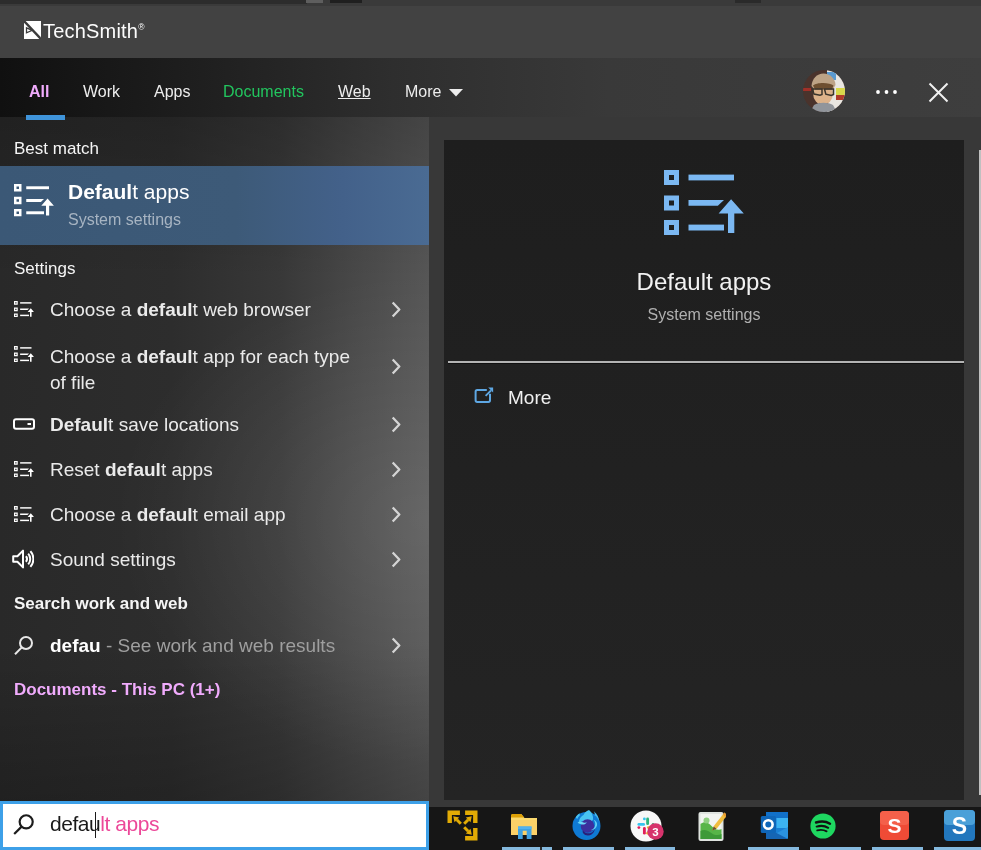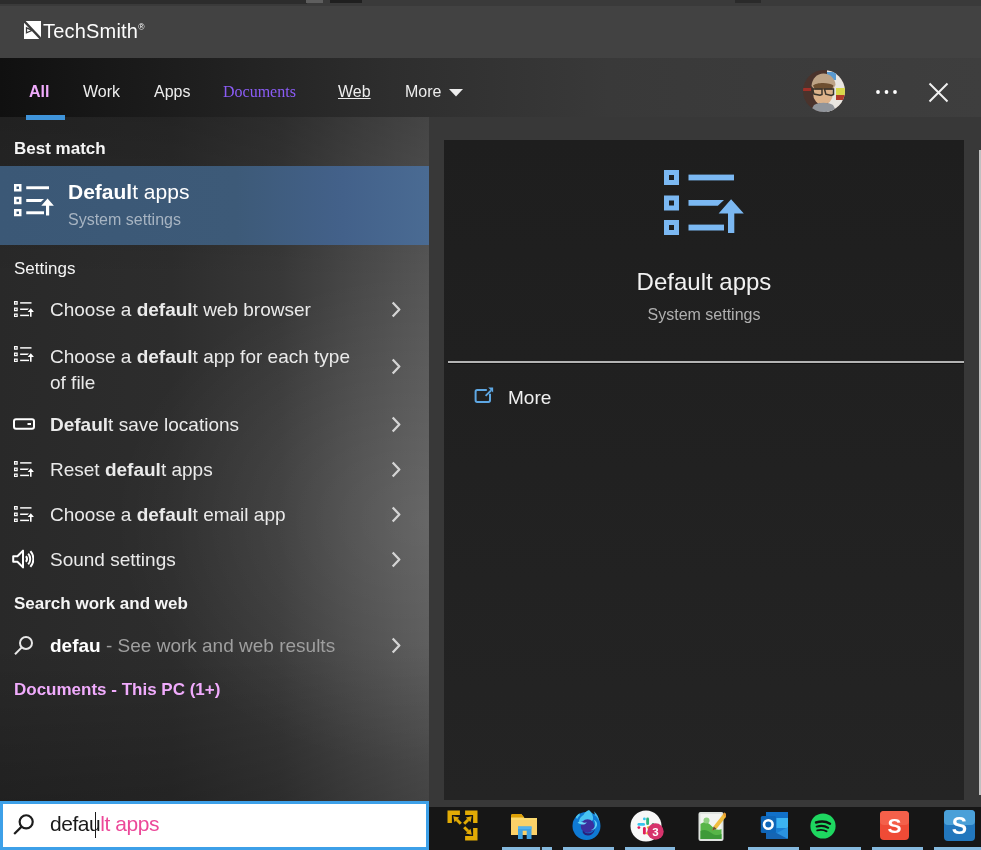--- a/index.html
+++ b/index.html
@@ -49,21 +49,21 @@
   <rect width="17" height="18" fill="#fff"></rect>
   <path d="M0 0 17 18" stroke="#3c3c3c" stroke-width="2.4"></path>
   <path d="M2.5 6.8 8.3 9.3 2.5 11.8z" fill="#fff" stroke="#3c3c3c" stroke-width="1.3"></path>
 </svg>
 <div class="abs" style="left:43px;top:20px;font-size:20px;color:#fdfdfd;letter-spacing:0.2px;">TechSmith<span style="font-size:8.5px;vertical-align:8px;">®</span></div>
 
 <div class="abs" style="left:0;top:58px;width:981px;height:59px;background:linear-gradient(90deg,#101010,#1d1d1d 18%,#2e2e2e 40%,#393939 62%,#3e3e3e 100%);"></div>
 <div class="abs" style="left:29px;top:83px;font-size:16px;font-weight:bold;color:#f0abfc;">All</div>
 <div class="abs" style="left:83px;top:83px;font-size:16px;color:#ededed;text-align:right;">Work</div>
 <div class="abs" style="left:154px;top:83px;font-size:16px;color:#ededed;">Apps</div>
-<div class="abs" style="left:223px;top:83px;font-size:16px;color:#8b5cf6;font-family:Liberation Serif, serif;">Documents</div>
+<div class="abs" style="left:223px;top:83px;font-size:16px;color:#22c55e;">Documents</div>
 <div class="abs" style="left:338px;top:83px;font-size:16px;color:#ededed;text-decoration:underline;">Web</div>
 <div class="abs" style="left:405px;top:83px;font-size:16px;color:#ededed;">More</div>
 <svg class="abs" style="left:448px;top:88px;" width="16" height="9" viewBox="0 0 16 9">
     <path d="M1 1h14L8 8.6z" fill="#ededed"></path>
   </svg>
 <div class="abs" style="left:26px;top:114.5px;width:39px;height:5.5px;background:#3f94da;z-index:9;"></div>
 
 <svg class="abs" style="left:803px;top:70px;" width="42" height="42" viewBox="0 0 42 42">
   <defs>
       <clipPath id="avc">
@@ -97,21 +97,21 @@
   <path d="M1.5 1.5 19.5 19.5M19.5 1.5 1.5 19.5" stroke="#f0f0f0" stroke-width="2"></path>
 </svg>
 
 <div class="abs" id="leftpanel" style="left:0;top:117px;width:429px;height:733px;
   background:
     radial-gradient(ellipse 420px 330px at 100% 55%, rgba(255,255,255,0.10), rgba(255,255,255,0) 75%),
     linear-gradient(180deg, rgba(0,0,0,0.20) 0%, rgba(0,0,0,0) 22%, rgba(0,0,0,0) 72%, rgba(0,0,0,0.28) 100%),
     linear-gradient(90deg,#292929 0%,#2d2d2d 40%,#383838 65%,#4a4a4a 85%,#565656 100%);">
 </div>
 
-<div class="abs" style="left:14px;top:139px;font-size:17px;font-weight:bold;color:#f5f5f5;text-align:right;">Best match</div>
+<div class="abs" style="left:14px;top:139px;font-size:17px;font-weight:normal;color:#f5f5f5;text-align:right;">Best match</div>
 
 <div class="abs" style="left:0;top:166px;width:429px;height:79px;background:linear-gradient(90deg,#3b5876 0%,#3d5a78 55%,#43618a 80%,#4a6b93 100%);"></div>
 <svg class="abs" style="left:14px;top:184px;" width="40" height="32.5" viewBox="0 0 80 65">
     <use href="#defapps" fill="#fff"></use>
   </svg>
 <div class="abs" style="left:68px;top:179.5px;font-size:21px;color:#fff;"><b>Defaul</b>t apps</div>
 <div class="abs" style="left:68px;top:211px;font-size:16px;color:#a7b4c2;">System settings</div>
 
 <div class="abs" style="left:14px;top:259px;font-size:17px;font-weight:normal;color:#f5f5f5;">Settings</div>
 

